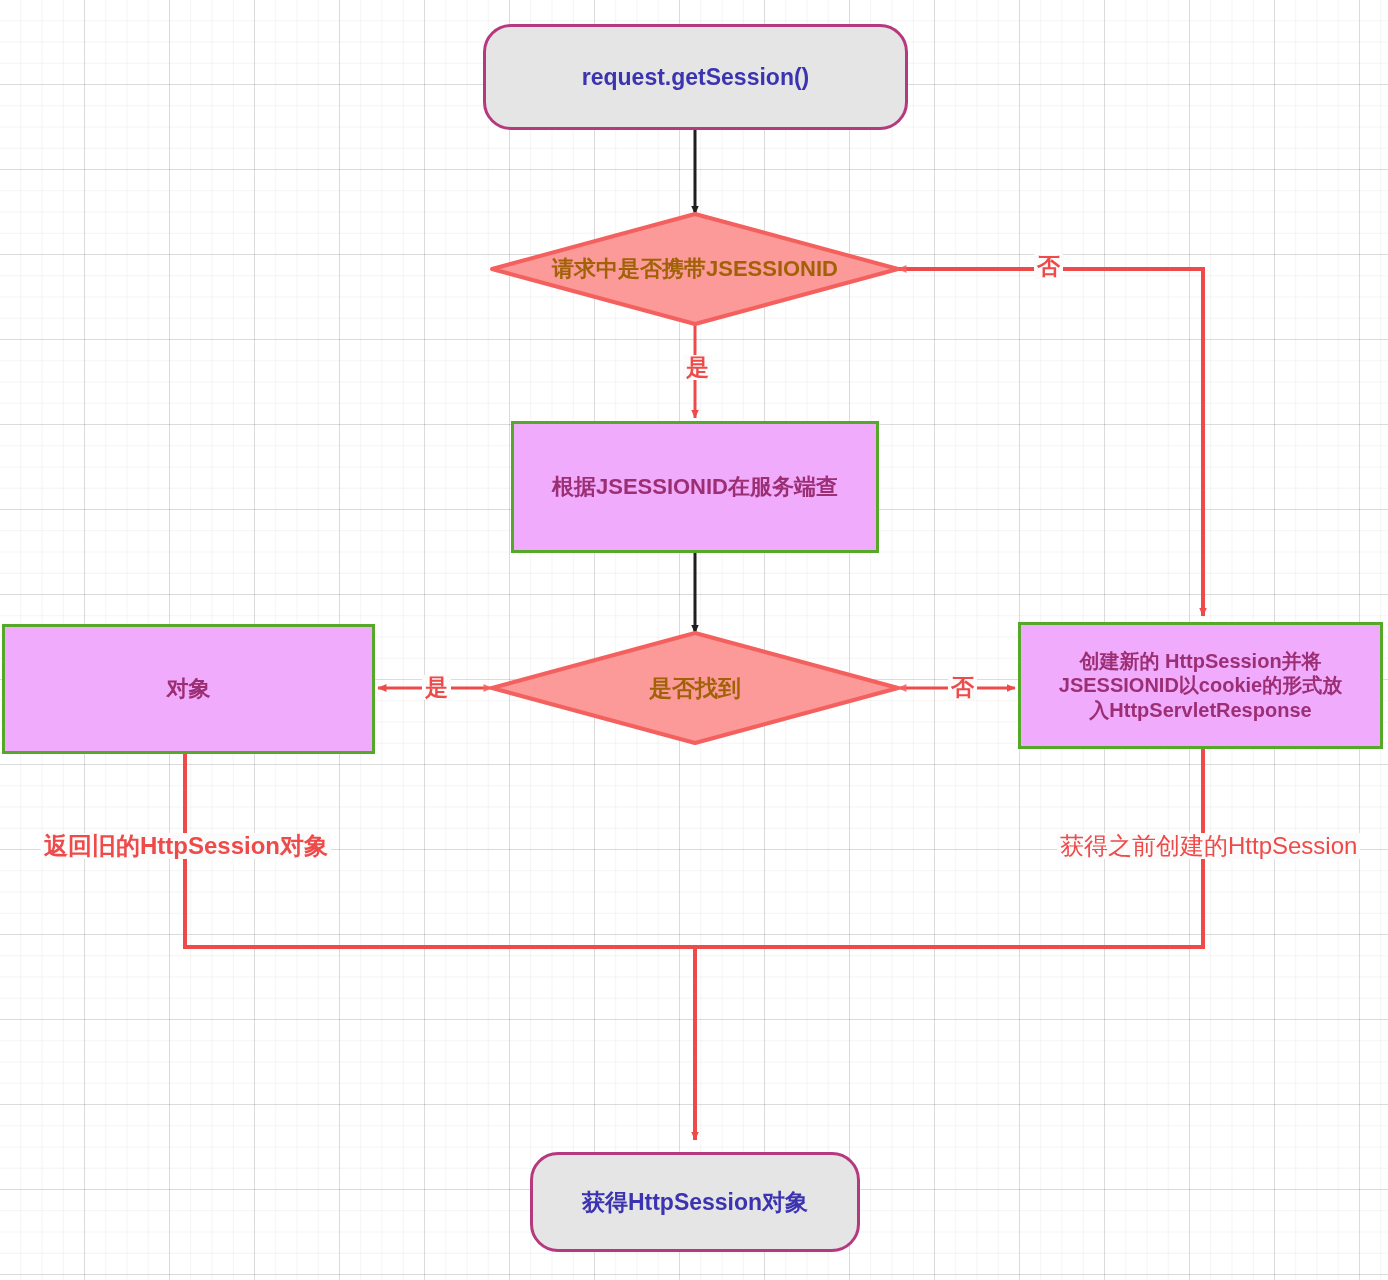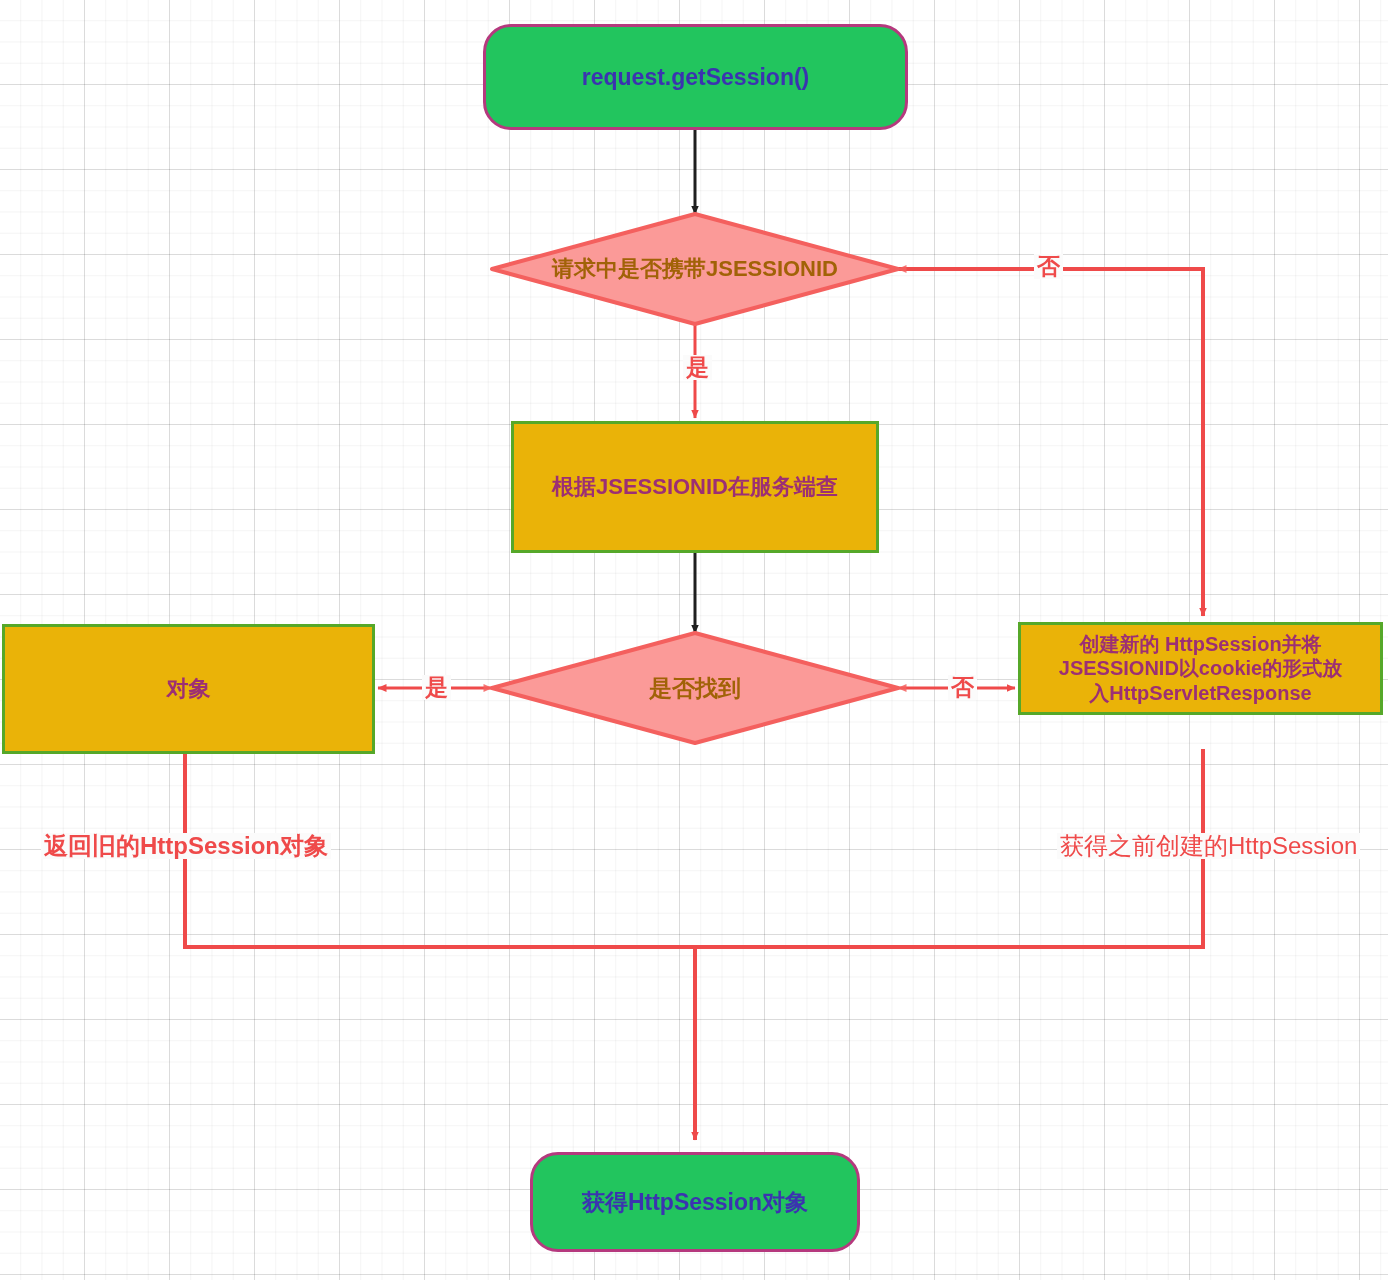--- a/index.html
+++ b/index.html
@@ -20,29 +20,29 @@
       linear-gradient(to bottom, rgba(0,0,0,0.045) 1px, transparent 1px);
     background-size:85px 85px, 85px 85px, 21.25px 21.25px, 21.25px 21.25px;
     background-position:-1px -1px,-1px -1px,-1px -1px,-1px -1px;
     pointer-events:none;
   }
   #edges{position:absolute;inset:0;}
   .node{position:absolute;box-sizing:border-box;display:flex;align-items:center;justify-content:center;text-align:center;}
 
   
   .terminator{
-    background:#22c55e;
+    background:#e5e5e5;
     border:3px solid #b5397e;
     border-radius:28px;
     color:#3b33b0;
     font-weight:bold;
   }
   
   .process{
-    background:#eab308;
+    background:#f0abfc;
     border:3px solid #56a829;
     color:#9c2f74;
     font-weight:bold;
     line-height:1.22;
   }
   
   .decision-wrap{position:absolute;}
   .decision-wrap .dtext{
     position:absolute;inset:0;
     display:flex;align-items:center;justify-content:center;
@@ -128,21 +128,21 @@
 <div class="decision-wrap" style="left:492px;top:633px;width:406px;height:110px;">
   <div class="dtext" style="font-size:23px;align-items:center;">
     <span>是否找到</span>
   </div>
 </div>
 
 <div class="node process" style="left:2px;top:624px;width:373px;height:130px;font-size:22px;flex-direction:column;">
   <span>对象</span>
 </div>
 
-<div class="node process" style="left:1018px;top:622px;width:365px;height:93px;font-size:20px;flex-direction:column;">
+<div class="node process" style="left:1018px;top:622px;width:365px;height:127px;font-size:20px;flex-direction:column;">
   <span>创建新的 HttpSession并将</span>
   <span>JSESSIONID以cookie的形式放</span>
   <span>入HttpServletResponse</span>
 </div>
 
 <div class="node terminator" style="left:530px;top:1143px;width:330px;height:100px;font-size:23px;margin-top:9px;">
   <span>获得HttpSession对象</span>
 </div>
 
 <div class="elabel bold" style="left:1034px;top:254px;font-size:23px;">

